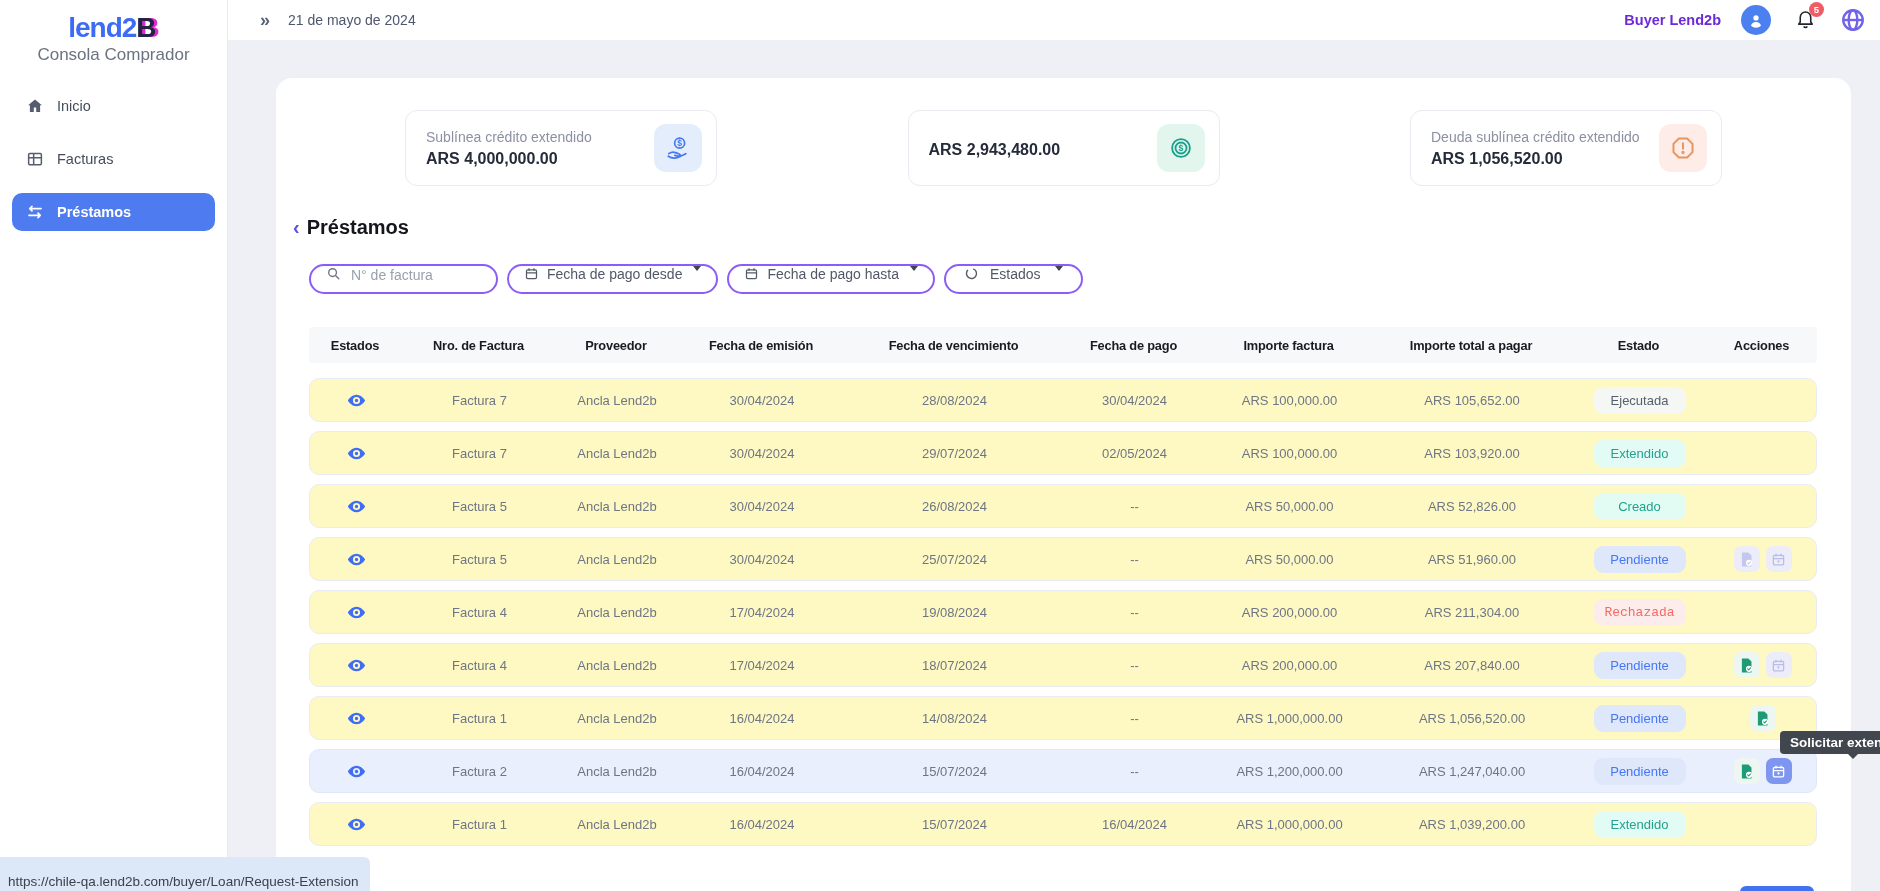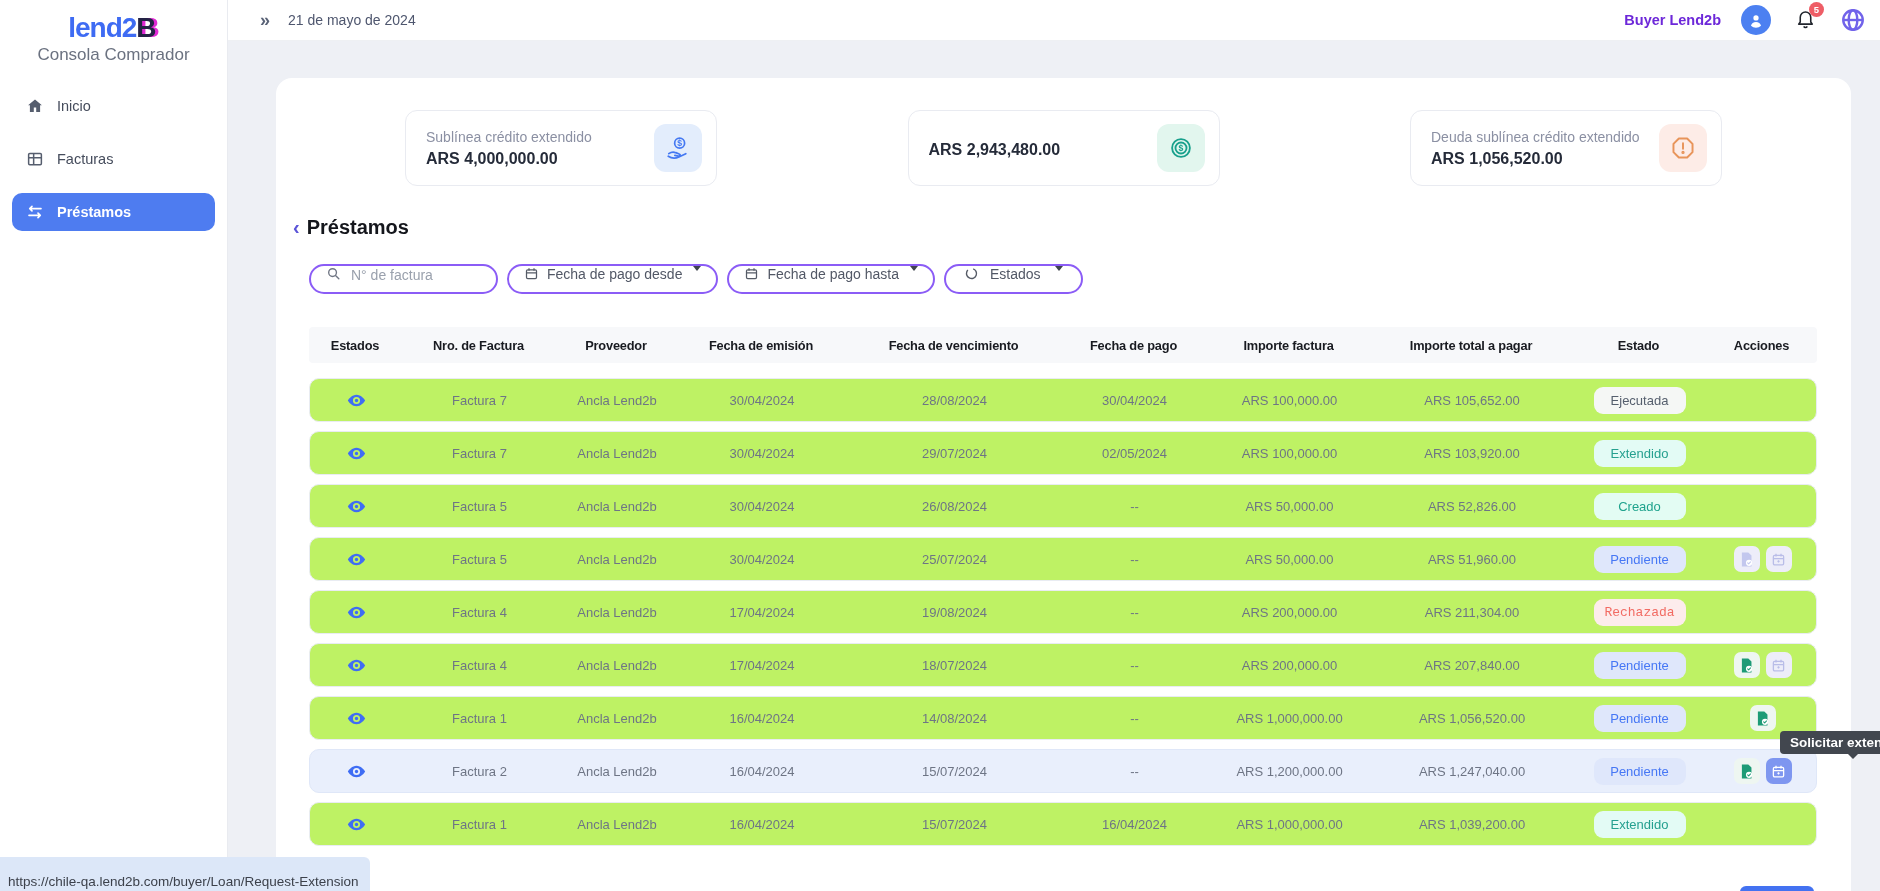--- a/index.html
+++ b/index.html
@@ -50,21 +50,21 @@
         gap:8px;padding:0 15px;font-size:14px;color:#525866;box-sizing:border-box;cursor:pointer}
   .pill input{border:none;outline:none;font-size:14px;width:128px;color:#3c4250;font-family:inherit;background:transparent}
   .pill input::placeholder{color:#9aa1ad}
   .caret{width:0;height:0;border-left:4.5px solid transparent;border-right:4.5px solid transparent;
          border-top:5px solid #3e434d;margin-left:3px}
   
   .table{margin:33px 0 0 33px;width:1508px}
   .tgrid{display:grid;grid-template-columns:92px 155px 120px 170px 215px 145px 165px 200px 135px 111px;align-items:center}
   .thead{height:36px;background:#f7f8fa;border-radius:4px;margin-bottom:15px}
   .th{font-size:12.8px;font-weight:bold;color:#191b21;text-align:center;letter-spacing:-0.2px}
-  .trow{height:44px;background:#bef264;border:1px solid #e9ecf2;border-radius:10px;margin-bottom:9px;box-sizing:border-box}
+  .trow{height:44px;background:#fef9c3;border:1px solid #e9ecf2;border-radius:10px;margin-bottom:9px;box-sizing:border-box}
   .trow.hl{background:#e9effc;border-color:#dfe7f8}
   .td{font-size:13px;color:#6e7585;text-align:center}
   .eye-btn{background:none;border:none;cursor:pointer;display:flex;justify-content:center;width:100%;padding:0}
   .badge{display:inline-block;min-width:92px;padding:6px 0;border-radius:9px;font-size:13px;text-align:center;box-sizing:border-box}
   .badge.executed{background:#f5f7f5;color:#555f6d}
   .badge.extended{background:#e3fbf5;color:#25a08f}
   .badge.created{background:#e3fcf3;color:#1fa38d}
   .badge.pending{background:#dfe7fb;color:#4677f5}
   .badge.rejected{background:#fdecec;color:#f26b63}
   .acts{display:flex;justify-content:center;gap:6px}

